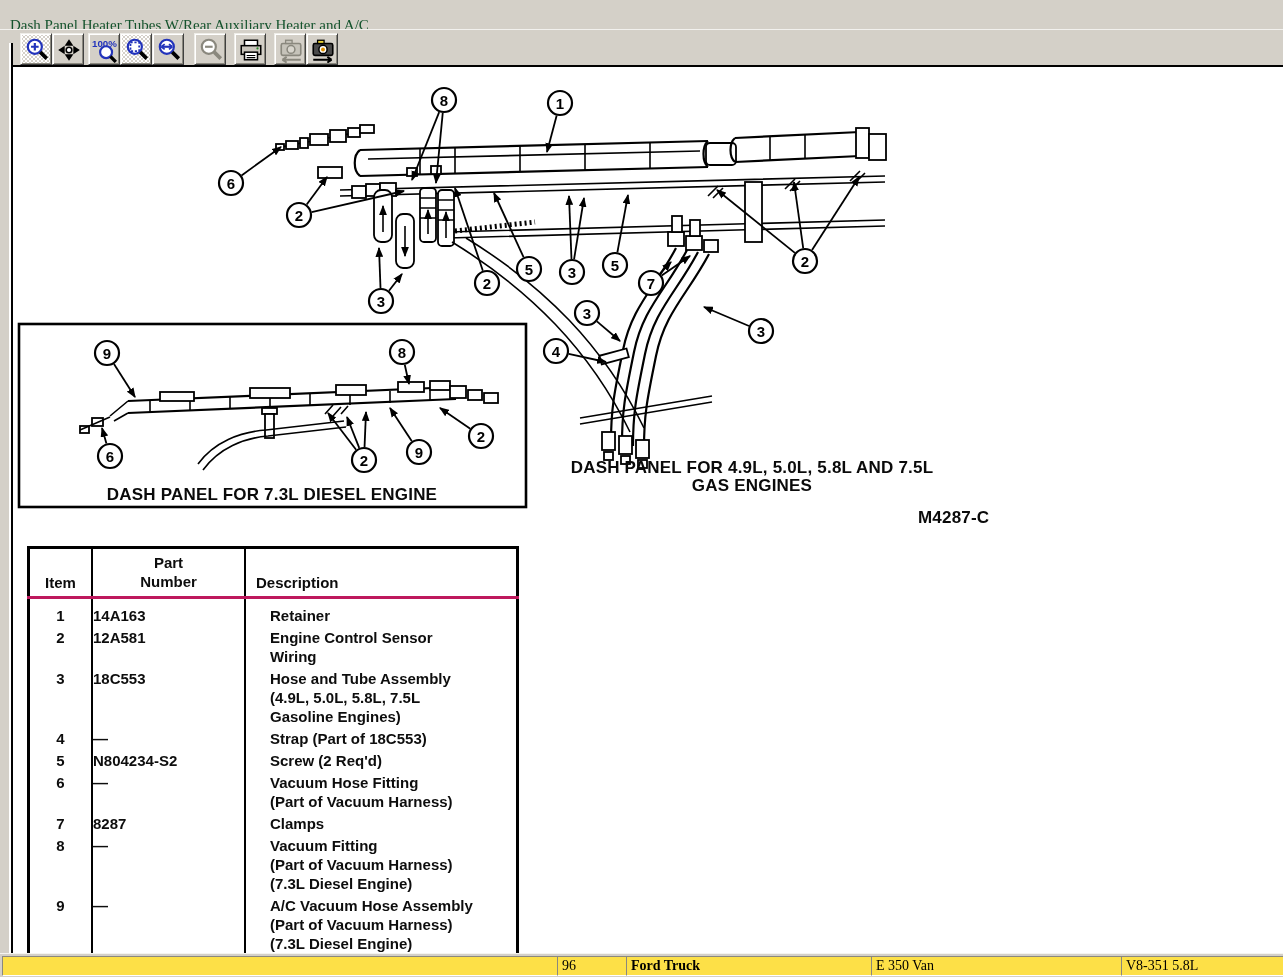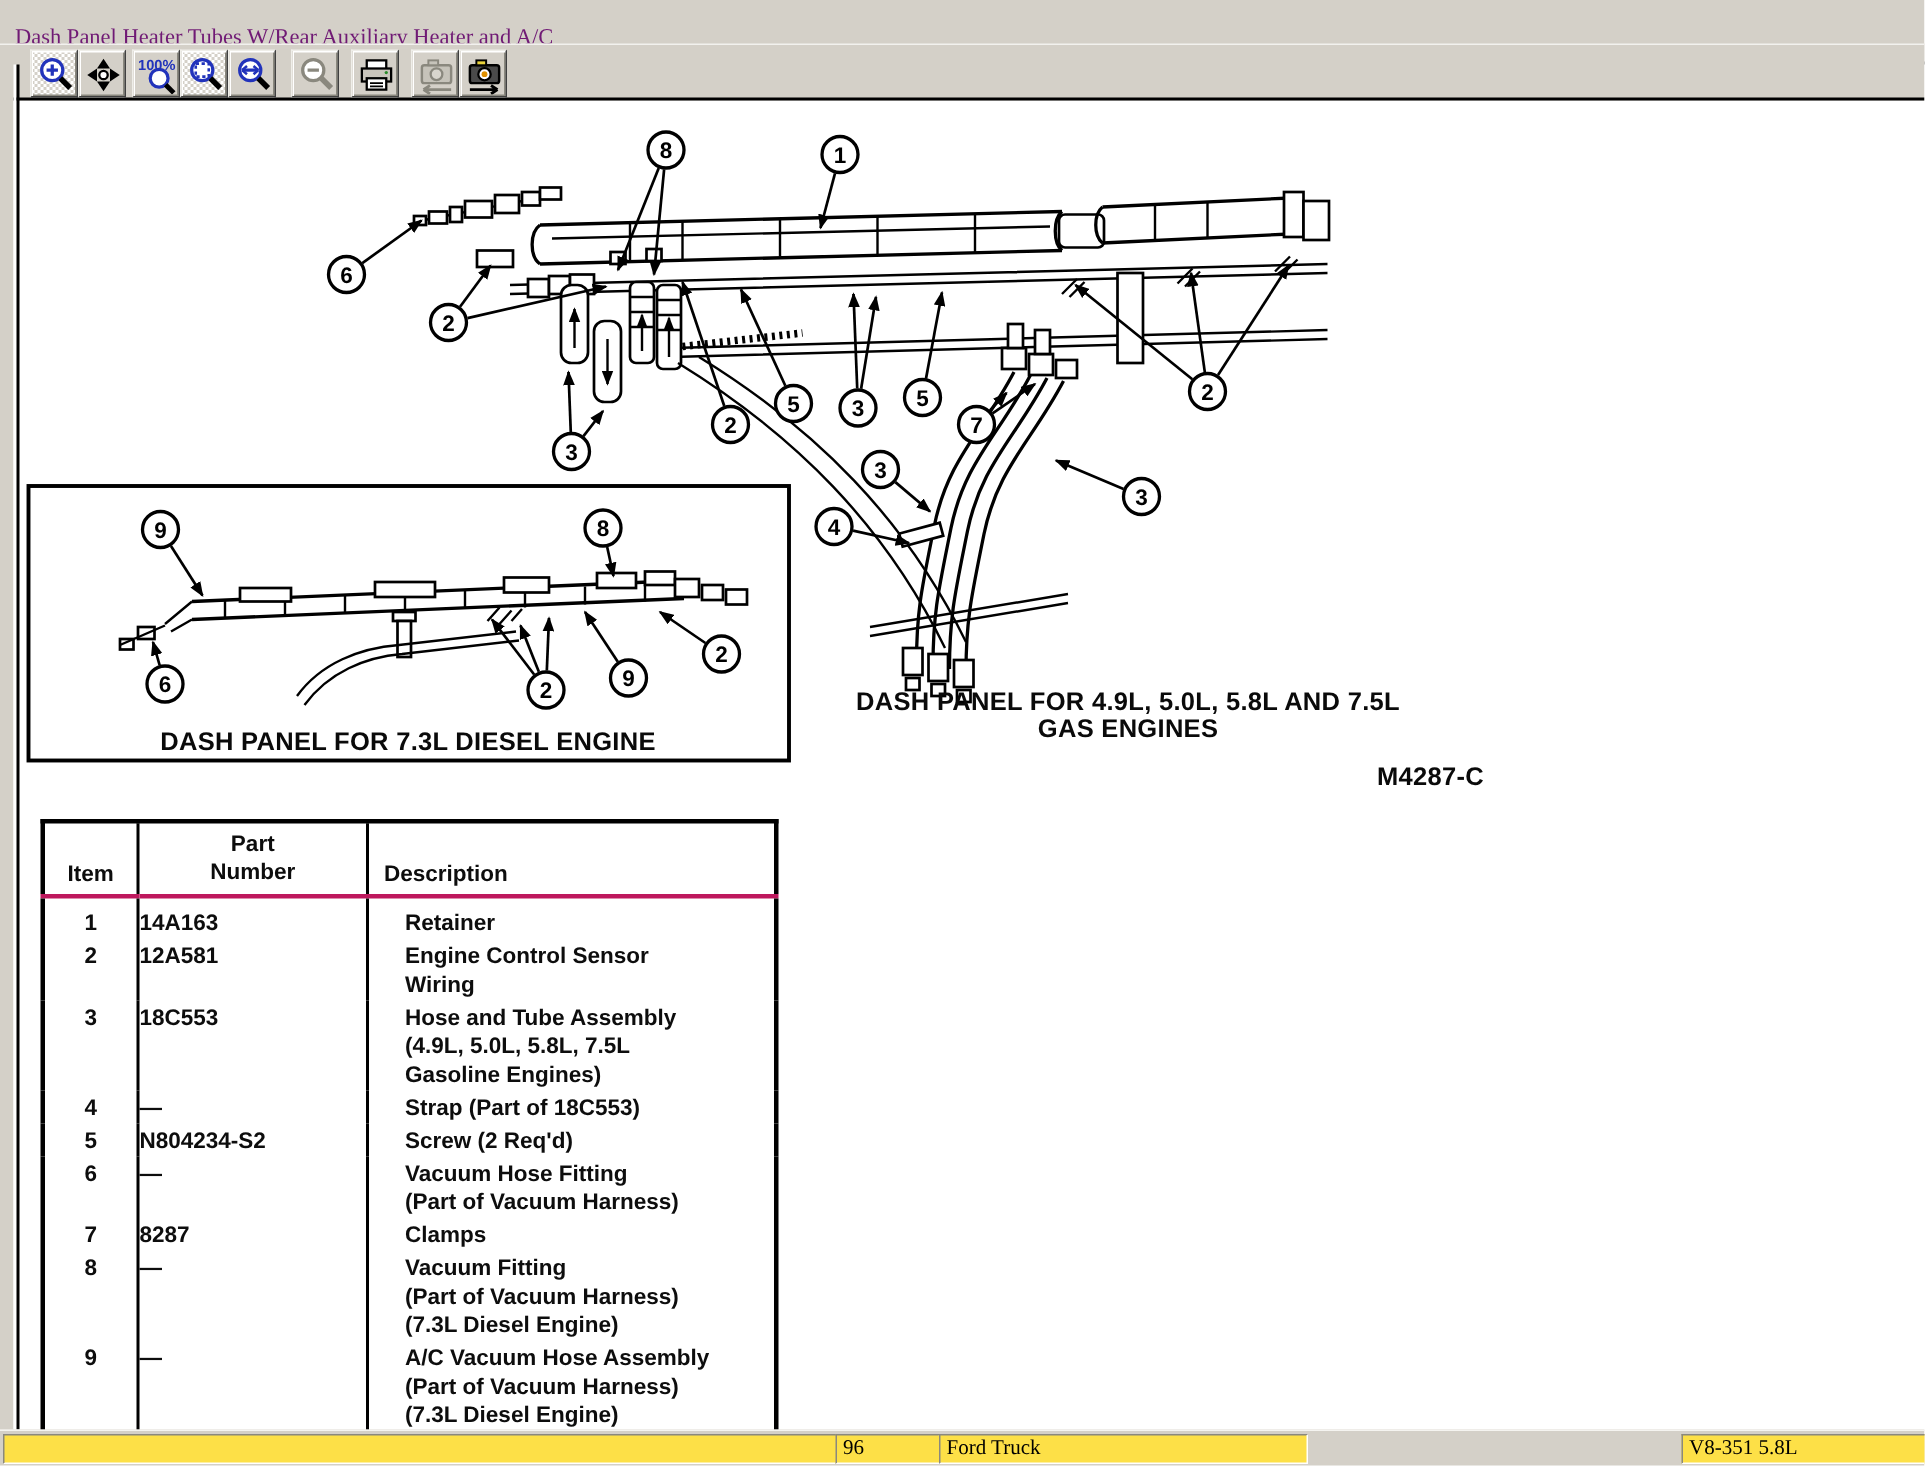--- a/index.html
+++ b/index.html
@@ -4,21 +4,21 @@
 <style>
   html,body{margin:0;padding:0;}
   body{
     position:relative;width:1283px;height:977px;overflow:hidden;
     background:#ffffff;font-family:"Liberation Sans",sans-serif;
   }
   
   .titlebar{
     position:absolute;left:0;top:0;width:1283px;height:41px;
     background:#d4d0c8;border-bottom:2px solid #3a3a3a;
-    font:15px "Liberation Serif",serif;color:#701a75;
+    font:15px "Liberation Serif",serif;color:#14532d;
   }
   .titlebar .t{position:absolute;left:10px;top:17px;}
   
   .toolbar{
     position:absolute;left:0;top:29px;width:1283px;height:35px;
     background:#d4d0c8;border-bottom:2px solid #000;border-top:1px solid #f2f1ee;
   }
   .tb-btn{
     position:absolute;top:3px;width:32px;height:32px;background:#d4d0c8;
     border:1px solid;border-color:#efeee9 #404040 #404040 #efeee9;
@@ -412,15 +412,16 @@
         <td class="c-desc">A/C Vacuum Hose Assembly
 (Part of Vacuum Harness)
 (7.3L Diesel Engine)</td>
       </tr>
     </tbody>
 </table>
 
 <div class="statusbar" id="statusbar">
     <div class="sb-panel" style="left: 2px; width: 551px;"></div>
     <div class="sb-panel" style="left: 557px; width: 64px;">96</div>
-    <div class="sb-panel" style="left: 626px; width: 240px;">Ford Truck</div>
+    <div class="sb-panel" style="left: 626px; width: 240px; font-weight: bold;">Ford Truck</div>
+    <div class="sb-panel" style="left: 871px; width: 245px;">E 350 Van</div>
     <div class="sb-panel" style="left: 1121px; width: 158px;">V8-351 5.8L</div>
   </div>
 
 </body></html>

